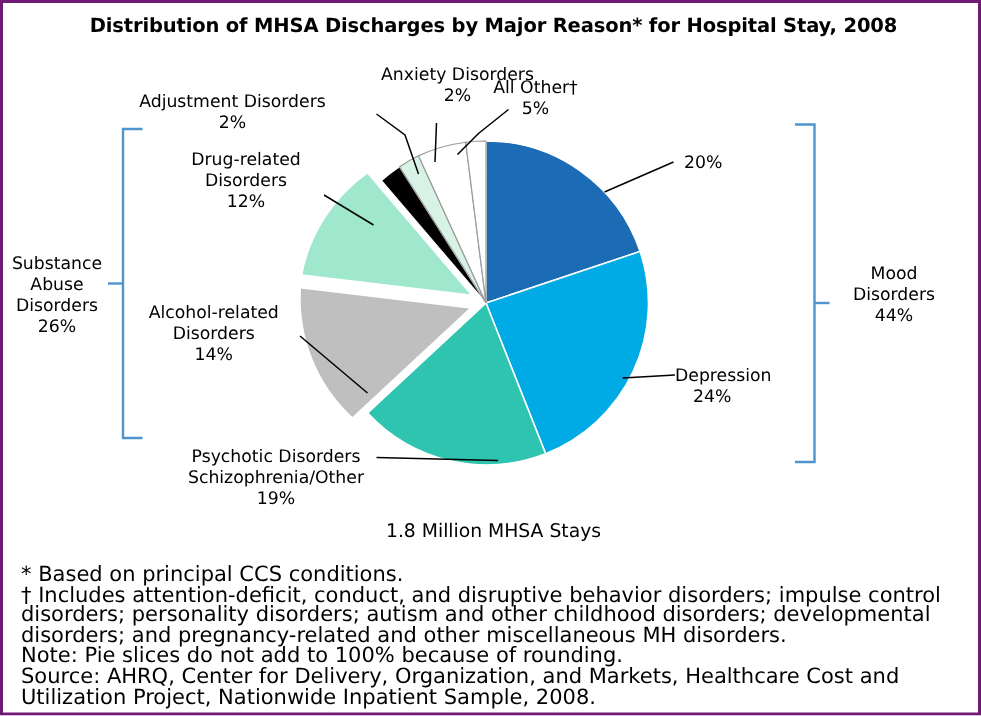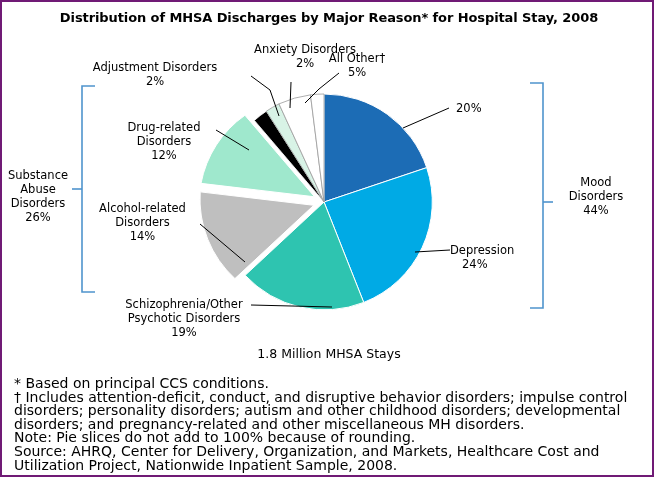--- a/index.html
+++ b/index.html
@@ -123,35 +123,35 @@
   <div class="lbl c" style="left:300px; top:49px; width:110px;">
     <div>All Other†</div>
     <div>5%</div>
   </div>
 
   <div class="lbl c" style="left:78px; top:58px; width:150px;">
     <div>Adjustment Disorders</div>
     <div>2%</div>
   </div>
 
-  <div class="lbl c" style="left:107px; top:97px; width:110px;margin-top:21px;">
+  <div class="lbl c" style="left:107px; top:97px; width:110px;">
     <div>Drug-related</div>
     <div>Disorders</div>
     <div>12%</div>
   </div>
 
   <div class="lbl c" style="left:83px; top:199px; width:115px;">
     <div>Alcohol-related</div>
     <div>Disorders</div>
     <div>14%</div>
   </div>
 
   <div class="lbl c" style="left:112px; top:295px; width:140px;">
+    <div>Psychotic Disorders</div>
     <div>Schizophrenia/Other</div>
-    <div>Psychotic Disorders</div>
     <div>19%</div>
   </div>
 
   <div class="lbl c" style="left:430px; top:99px; width:120px;">
     <div style="text-align:left; padding-left:24px;">20%</div>
   </div>
 
   <div class="lbl c" style="left:448px; top:241px; width:90px;">
     <div style="text-align:left;">Depression</div>
     <div style="text-align:left; padding-left:12px;">24%</div>

